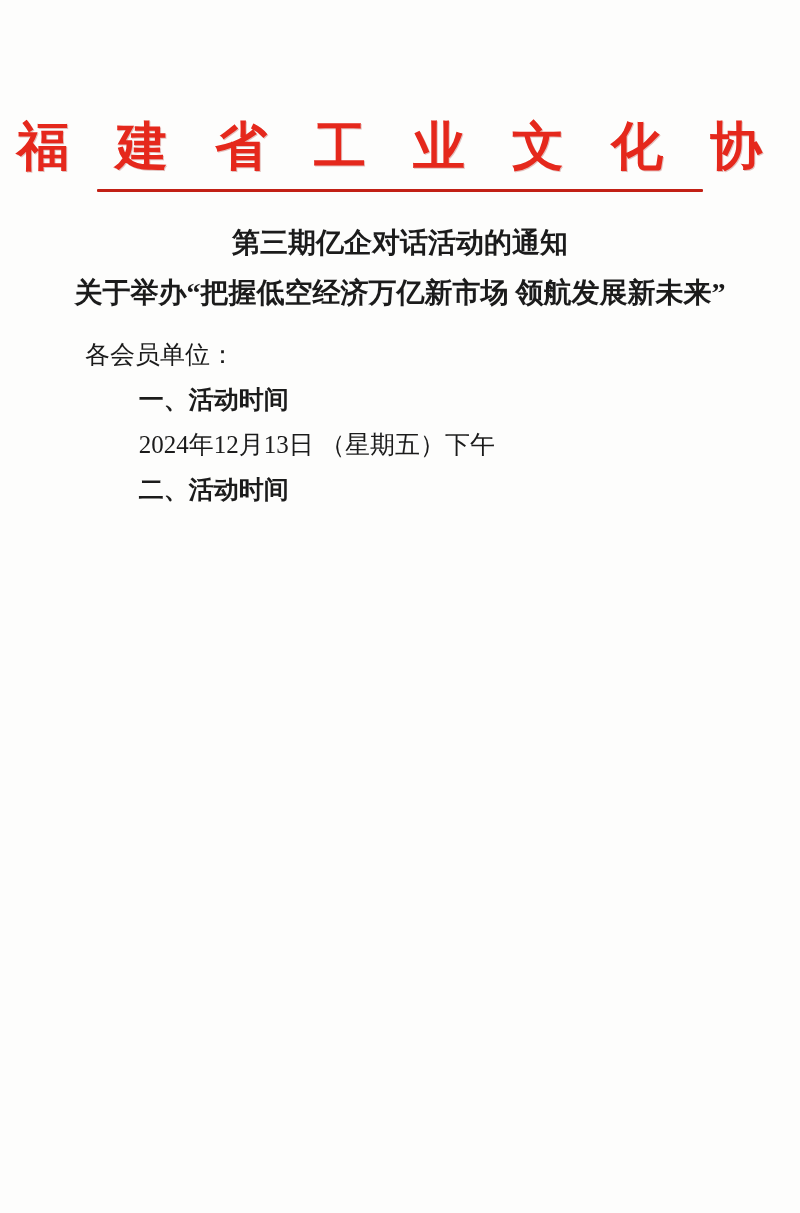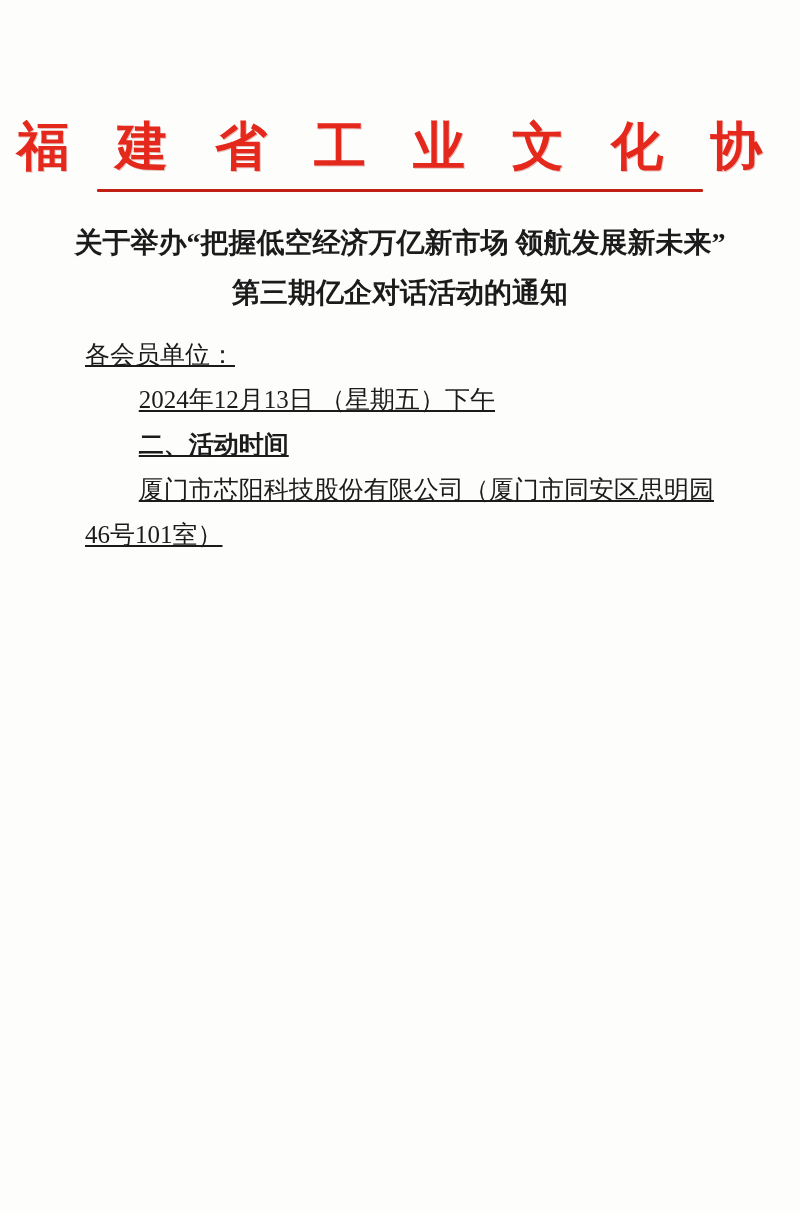--- a/index.html
+++ b/index.html
@@ -52,45 +52,44 @@
     line-height: 50px;
   }
 
   
   .body-text {
     margin: 14px 86px 0 85px;
     color: var(--text-black, #1b1b1b);
     font-size: 25px;
     line-height: 45px;
     text-align: justify;
-    text-decoration: underline;
   }
   .body-text p { margin: 0; }
   .indent { text-indent: 2.15em; }
   .heading-line { font-weight: bold; text-indent: 2.15em; }
 </style>
 </head>
 <body>
 
 <div class="page">
 
   <div class="letterhead">
     <div class="org-name">福 建 省 工 业 文 化 协 会</div>
     <div class="red-rule"></div>
   </div>
 
   <div class="doc-title">
+    <div>第三期亿企对话活动的通知</div>
     <div>关于举办“把握低空经济万亿新市场 领航发展新未来”</div>
-    <div>第三期亿企对话活动的通知</div>
   </div>
 
   <div class="body-text">
     <p>各会员单位：</p>
 
 
 
+    <p class="heading-line">一、活动时间</p>
     <p class="indent">2024年12月13日 （星期五）下午</p>
 
     <p class="heading-line">二、活动时间</p>
-    <p class="indent">厦门市芯阳科技股份有限公司（厦门市同安区思明园46号101室）</p>
   </div>
 
 </div>
 
 </body></html>

